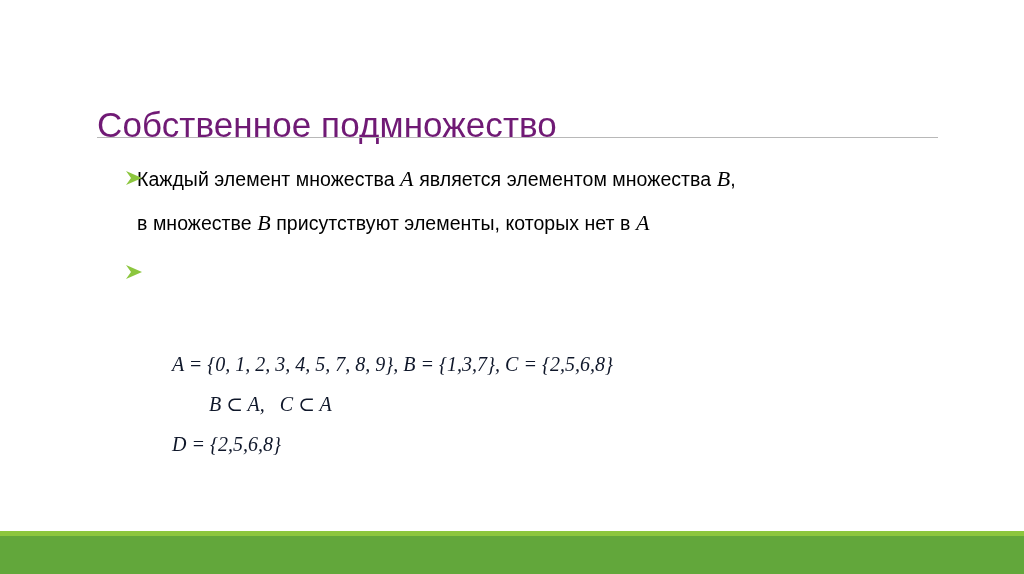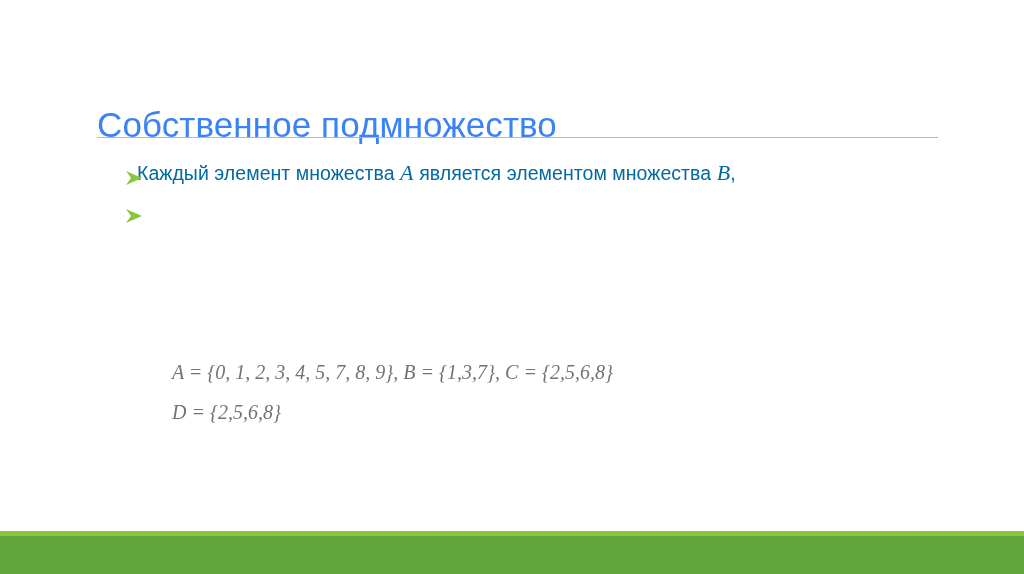--- a/index.html
+++ b/index.html
@@ -23,21 +23,21 @@
 
   
   .title {
     position: absolute;
     left: 97px;
     top: 80px;
     width: 845px;
     font-size: 35px;
     line-height: 44px;
     font-weight: 400;
-    color: #3b82f6;
+    color: #701a75;
     letter-spacing: 0.1px;
     white-space: nowrap;
   }
   .title-rule {
     position: absolute;
     left: 97px;
     top: 137px;
     width: 841px;
     height: 1px;
     background: #b8b8b8;
@@ -53,22 +53,22 @@
 
   .bullet-block {
     position: relative;
     margin-bottom: 6px;
   }
 
   .bullet-para {
     position: relative;
     padding-left: 40px;
     font-size: 19.5px;
-    line-height: 32px;
-    color: #0369a1;
+    line-height: 44px;
+    color: #000000;
     letter-spacing: 0.05px;
   }
 
   .arrow-icon {
     position: absolute;
     left: 28px;
     top: 13px;
     width: 18px;
     height: 16px;
     display: block;
@@ -85,24 +85,24 @@
     font-family: "Liberation Serif", "DejaVu Serif", serif;
     font-style: normal;
     font-size: 21px;
     padding: 0 2px;
   }
 
   
   .math-lines {
     position: absolute;
     left: 97px;
-    top: 352px;
+    top: 344px;
     width: 845px;
     font-family: "Liberation Serif", "DejaVu Serif", serif;
-    color: #737373;
+    color: #0f172a;
   }
   .math-line {
     font-style: italic;
     font-size: 20px;
     line-height: 40px;
     white-space: pre;
   }
   .ml-indent-1 { padding-left: 75px; }
   .ml-indent-2 { padding-left: 112px; }
 
@@ -134,33 +134,37 @@
 
   <div class="body-area">
 
     <div class="bullet-block">
       <div class="bullet-para">
         <svg class="arrow-icon" viewBox="0 0 18 16" xmlns="http://www.w3.org/2000/svg">
           <path d="M1 1 L17 8 L1 15 L6 8 Z" fill="#8cc63e"></path>
         </svg>
         <span><span>Каждый элемент множества </span><span class="mv">A</span><span> является элементом множества </span><span class="mv">B</span><span>,</span></span>
       </div>
+      <div class="bullet-para">
+        <span><span>в множестве </span><span class="mv">B</span><span> присутствуют элементы, которых нет в </span><span class="mv">A</span></span>
+      </div>
     </div>
 
     <div class="bullet-block">
       <div class="bullet-para">
         <svg class="arrow-icon" viewBox="0 0 18 16" xmlns="http://www.w3.org/2000/svg">
           <path d="M1 1 L17 8 L1 15 L6 8 Z" fill="#8cc63e"></path>
         </svg>
       </div>
     </div>
 
   </div>
 
   <div class="math-lines">
     <div class="math-line ml-indent-1">A = {0, 1, 2, 3, 4, 5, 7, 8, 9}, B = {1,3,7}, C = {2,5,6,8}</div>
+    <div class="math-line ml-indent-2">B ⊂ A,   C ⊂ A</div>
     <div class="math-line ml-indent-1">D = {2,5,6,8}</div>
   </div>
 
   <div class="bar-light"></div>
   <div class="bar-dark"></div>
 
 </div>
 
 </body></html>

